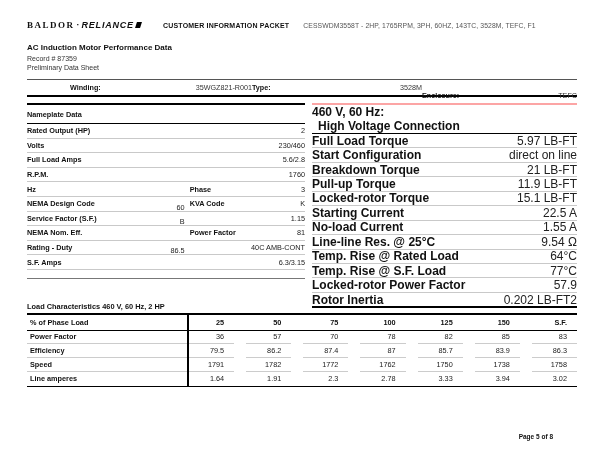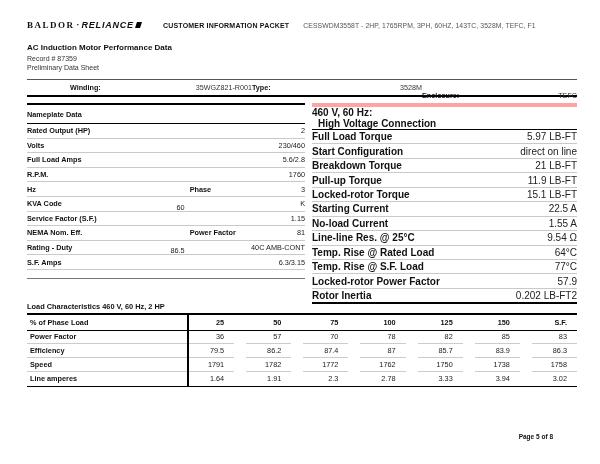--- a/index.html
+++ b/index.html
@@ -31,21 +31,21 @@
   }
   .winding-bar .cell { display:flex; white-space:nowrap; }
   .winding-bar .c1 { flex:0 0 225px; padding-left:43px; box-sizing:border-box; }
   .winding-bar .c2 { flex:0 0 170px; }
   .winding-bar .c3 { flex:1;margin-top:16px; }
   .winding-bar .lbl { font-weight:bold; margin-right:3px; }
   .winding-bar .val { color:#333; }
 
   
   .np-table { position:absolute; left:27px; top:103px; width:278px; border-top:2px solid #000; font-size:7.3px; }
-  .hv-table { position:absolute; left:312px; top:103px; width:265px; border-top:4px solid #fca5a5; border-bottom:2px solid #000; font-size:10px; }
+  .hv-table { position:absolute; left:312px; top:103px; width:265px; border-top:2px solid #fca5a5; border-bottom:2px solid #000; font-size:12px; }
   .tbl-head { min-height:18px; display:flex; flex-direction:column; justify-content:center; border-bottom:1px solid #000; font-weight:bold; }
   .tbl-head .l2 { padding-left:6px; }
   .np-row, .hv-row { height:13.6px; display:flex; align-items:center; border-bottom:1px solid #c9c9c9; }
   .hv-row { height:13.45px; }
   .hv-row:last-child { border-bottom:none; }
   .seg-full { flex:1; display:flex; align-items:flex-end; }
   .seg1 { flex:0 0 58.5%; display:flex; align-items:center; }
   .seg2 { flex:1; display:flex; align-items:center; }
   .lbl { font-weight:bold; }
   .val { margin-left:auto; color:#222; }
@@ -138,20 +138,24 @@
       <div class="seg1">
           <span class="lbl">Hz</span>
           <span class="val">60</span>
         </div>
       <div class="seg2">
           <span class="lbl">Phase</span>
           <span class="val">3</span>
         </div>
     </div>
     <div class="np-row">
+      <div class="seg1">
+          <span class="lbl">NEMA Design Code</span>
+          <span class="val">B</span>
+        </div>
       <div class="seg2">
           <span class="lbl">KVA Code</span>
           <span class="val">K</span>
         </div>
     </div>
     <div class="np-row">
       <div class="seg-full">
           <span class="lbl">Service Factor (S.F.)</span>
           <span class="val">1.15</span>
         </div>

